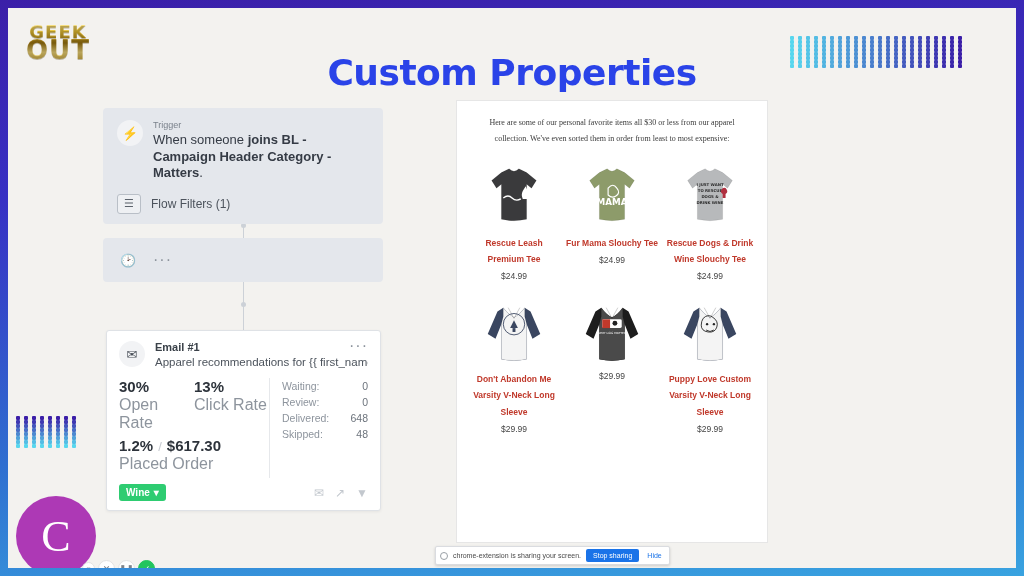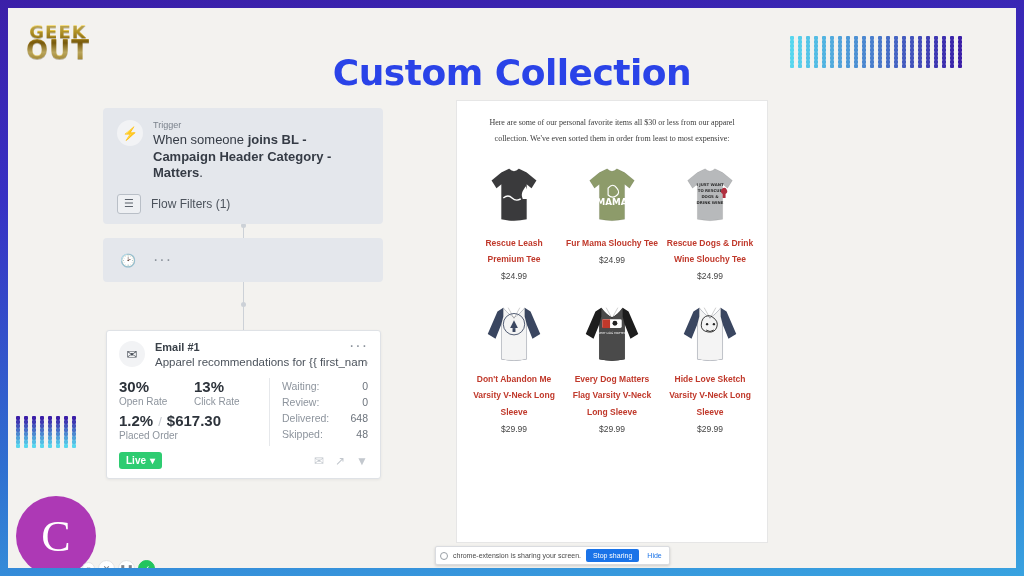--- a/index.html
+++ b/index.html
@@ -109,21 +109,21 @@
   }
   .email-head { display: flex; gap: 10px; padding: 10px 12px 6px 12px; }
   .email-title { font-size: 11px; font-weight: bold; color: #3a4149; }
   .email-sub { font-size: 11.5px; color: #4c535c; margin-top: 3px; white-space: nowrap; overflow: hidden; }
   .metrics { display: flex; padding: 4px 12px 0 12px; }
   .m-left { width: 150px; }
   .m-right { flex: 1; border-left: 1px solid #e6e8eb; padding-left: 12px; padding-top: 2px; }
   .m-row { display: flex; }
   .m-cell { width: 75px; }
   .m-val { font-size: 15px; font-weight: bold; color: #2d333b; }
-  .m-lab { font-size: 10px; color: #8d949d; margin-top: 1px; margin-bottom: 5px; }
+  .m-lab { font-size: 16px; color: #8d949d; margin-top: 1px; margin-bottom: 5px; }
   .m-dual { display:flex; align-items: baseline; gap: 5px; }
   .m-dual .sep { color: #c6cad0; font-size: 13px; }
   .stat-line { display: flex; justify-content: space-between; font-size: 10.5px; color: #8d949d; margin-bottom: 4px; }
   .stat-line .v { color: #6c737c; }
   .email-foot { display: flex; align-items: center; padding: 6px 12px 9px 12px; }
   .live-badge {
     background: #2ecc71; color: #fff; font-size: 10px; font-weight: bold;
     border-radius: 3px; padding: 3px 7px; display: flex; align-items: center; gap: 4px;
   }
   .foot-icons { margin-left: auto; display: flex; gap: 11px; color: #c3c8ce; font-size: 12px; }
@@ -194,21 +194,21 @@
 <body>
 
 <div id="stage">
   <div id="canvas">
 
     <div id="logo">
       <span class="l1">GEEK</span>
       <span class="l2">OUT</span>
     </div>
 
-    <div id="title">Custom Collection</div>
+    <div id="title">Custom Properties</div>
 
     <div class="dots" id="dots-tr" style="grid-template-columns: repeat(22, 8px);">
         <i style="width: 4px; height: 4px; background: rgb(88, 215, 238);"></i>
         <i style="width: 4px; height: 4px; background: rgb(87, 206, 235);"></i>
         <i style="width: 4px; height: 4px; background: rgb(85, 197, 231);"></i>
         <i style="width: 4px; height: 4px; background: rgb(84, 189, 228);"></i>
         <i style="width: 4px; height: 4px; background: rgb(82, 180, 225);"></i>
         <i style="width: 4px; height: 4px; background: rgb(81, 171, 221);"></i>
         <i style="width: 4px; height: 4px; background: rgb(80, 162, 218);"></i>
         <i style="width: 4px; height: 4px; background: rgb(78, 154, 215);"></i>
@@ -522,21 +522,21 @@
             </div>
             <div class="stat-line">
               <span>Skipped:</span>
               <span class="v">48</span>
             </div>
           </div>
         </div>
 
         <div class="email-foot">
           <div class="live-badge">
-            <span>Live</span>
+            <span>Wine</span>
             <span>▾</span>
           </div>
           <div class="foot-icons">
             <span>✉</span>
             <span>↗</span>
             <span>▼</span>
           </div>
         </div>
       </div>
 
@@ -604,36 +604,35 @@
               <svg viewBox="0 0 74 74" xmlns="http://www.w3.org/2000/svg">
     <path d="M26,13 L20,17 L10,40 L18,45 L24,30 L24,66 q13,3 26,0 L50,30 L56,45 L64,40 L54,17 L48,13 q-5,7 -11,10 q-6,-3 -11,-10z" fill="#1d1d1d"></path>
     <path d="M26,13 q5,7 11,10 q6,-3 11,-10 L48,22 L50,30 L50,66 q-13,3 -26,0 L24,30 L26,22 Z" fill="#4a4a4a" stroke="rgba(0,0,0,.12)" stroke-width=".5"></path>
     <path d="M31,13 L37,24 L43,13" fill="none" stroke="rgba(0,0,0,.25)" stroke-width=".8"></path>
     <rect x="27" y="25" width="20" height="9" rx="1.5" fill="#fff"></rect>
          <rect x="27" y="25" width="8" height="9" fill="#c0392b"></rect>
          <circle cx="40" cy="29" r="2.5" fill="#222"></circle>
          <text x="37" y="40" font-size="3" fill="#fff" text-anchor="middle" font-family="DejaVu Sans">EVERY DOG MATTERS</text>
               </svg>
             </div>
-            <div class="prod-name">Every Dog Matters Flag Varsity V-Neck Long Sleeve</div>
             <div class="prod-price">$29.99</div>
           </div>
           <div class="prod">
             <div class="shirt">
               <svg viewBox="0 0 74 74" xmlns="http://www.w3.org/2000/svg">
     <path d="M26,13 L20,17 L10,40 L18,45 L24,30 L24,66 q13,3 26,0 L50,30 L56,45 L64,40 L54,17 L48,13 q-5,7 -11,10 q-6,-3 -11,-10z" fill="#3a4660"></path>
     <path d="M26,13 q5,7 11,10 q6,-3 11,-10 L48,22 L50,30 L50,66 q-13,3 -26,0 L24,30 L26,22 Z" fill="#f4f4f4" stroke="rgba(0,0,0,.12)" stroke-width=".5"></path>
     <path d="M31,13 L37,24 L43,13" fill="none" stroke="rgba(0,0,0,.25)" stroke-width=".8"></path>
     <path d="M30,24 q5,-5 10,-1 q6,4 4,10 q-2,6 -9,5 q-7,-1 -7,-7 q0,-4 2,-7z" fill="none" stroke="#222222" stroke-width=".9"></path>
          <circle cx="34" cy="30" r="1.2" fill="#222222"></circle>
                 <circle cx="41" cy="30" r="1.2" fill="#222222"></circle>
          <path d="M33,36 q4,3 8,0" stroke="#222222" stroke-width=".9" fill="none"></path>
               </svg>
             </div>
-            <div class="prod-name">Hide Love Sketch Varsity V-Neck Long Sleeve</div>
+            <div class="prod-name">Puppy Love Custom Varsity V-Neck Long Sleeve</div>
             <div class="prod-price">$29.99</div>
           </div>
         </div>
     </div>
 
     <div id="webcam">
       <span>C</span>
     </div>
     <div id="cam-controls">
       <div class="cc small">☺</div>

